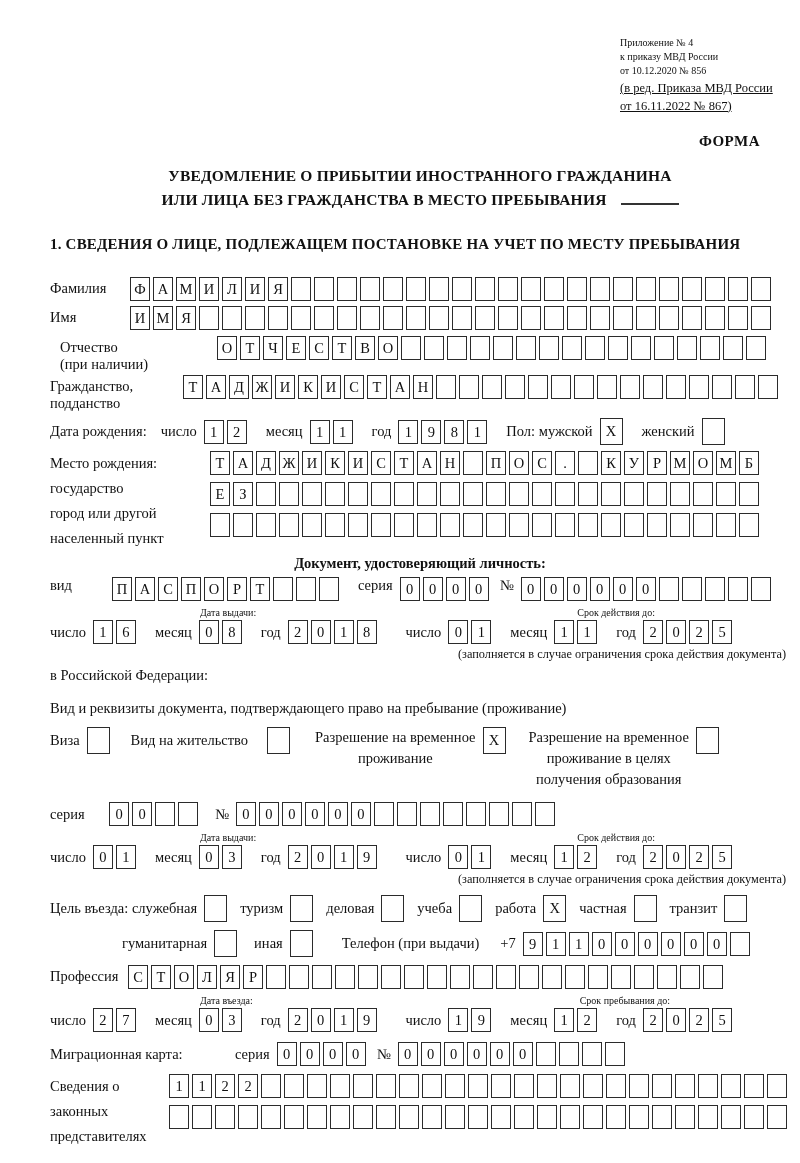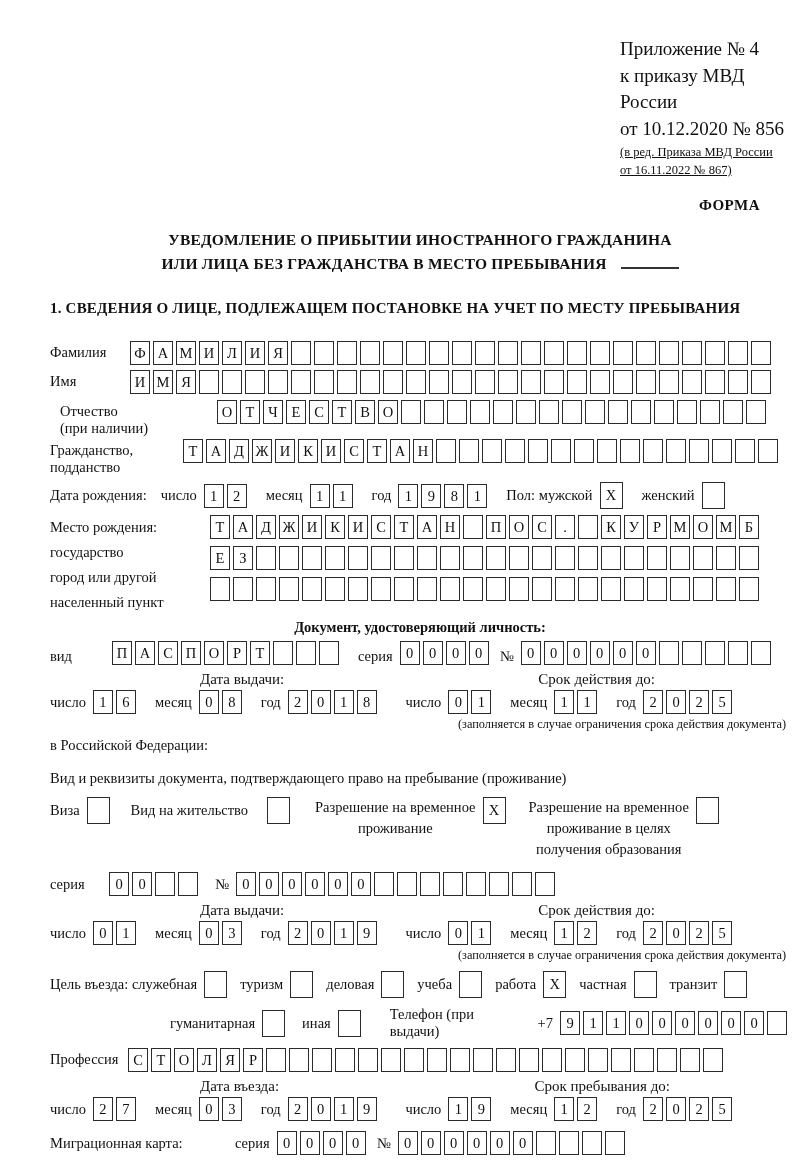--- a/index.html
+++ b/index.html
@@ -9,21 +9,21 @@
     box-sizing:border-box;
     padding:36px 10px 0 50px;
     background:#fff;
     color:#111;
     font-family:"Liberation Serif","DejaVu Serif",serif;
     font-size:14.5px;
     overflow:hidden;
   }
   
   .hdr{margin-left:570px;line-height:1.4;}
-  .hdr-main div{font-size:19px;}
+  .hdr-main div{font-size:10px;}
   .hdr-sub{margin-top:2px;text-decoration:underline;}
   .hdr-sub div{font-size:12.5px;}
   .forma{margin-top:18px;margin-right:30px;text-align:right;font-weight:bold;font-size:15px;letter-spacing:.5px;}
   
   .title{margin-top:14px;text-align:center;font-weight:bold;font-size:15.5px;line-height:1.55;letter-spacing:.2px;}
   .blank-underline{display:inline-block;width:58px;border-bottom:2.5px solid #333;height:12px;margin-left:14px;}
   .sec{margin-top:24px;font-weight:bold;font-size:15px;letter-spacing:.2px;}
   
   .frow{display:flex;align-items:flex-start;}
   .lbl{flex:0 0 auto;padding-top:3px;}
@@ -33,21 +33,21 @@
   .boxes{display:flex;flex-wrap:nowrap;}
   .cbox{
     flex:0 0 20px;width:20px;height:24px;box-sizing:border-box;
     border:1.6px solid #2b2b2b;margin-right:3px;background:#fff;
     text-align:center;font-size:14.5px;line-height:22px;
   }
   .checkbox .cbox{flex:0 0 23px;width:23px;height:27px;line-height:25px;}
   .box-col .boxes{margin-bottom:7px;}
   .lbl-col div{line-height:25px;}
   
-  .dates-hdr{display:flex;margin-top:6px;font-size:15px;}
+  .dates-hdr{display:flex;margin-top:6px;font-size:10px;}
   .dates-row{display:flex;align-items:center;margin-top:2px;}
   .dgroup{display:flex;align-items:center;}
   .dlbl{margin:0 7px 0 0;}
   .dgap{margin-left:16px;}
   .fine{font-size:12.3px;text-align:right;margin-right:4px;margin-top:3px;}
   .plain{margin-top:10px;line-height:1.55;}
   .cb-pair{display:flex;align-items:center;}
   .cb-lbl{margin-right:7px;}
   .cb-multiline{text-align:center;line-height:1.45;}
   .doc-heading{text-align:center;font-weight:bold;font-size:14.5px;margin-top:4px;}
@@ -328,21 +328,21 @@
           <span class="cbox"></span>
           <span class="cbox"></span>
           <span class="cbox"></span>
           <span class="cbox"></span>
         </div>
     </div>
   </div>
 
   <div class="doc-heading">Документ, удостоверяющий личность:</div>
 
-  <div class="frow" style="margin-top:5px;align-items:flex-end">
+  <div class="frow" style="margin-top:5px;align-items:flex-start">
     <span class="dlbl" style="width:55px">вид</span>
     <span class="boxes">
         <span class="cbox">П</span>
         <span class="cbox">А</span>
         <span class="cbox">С</span>
         <span class="cbox">П</span>
         <span class="cbox">О</span>
         <span class="cbox">Р</span>
         <span class="cbox">Т</span>
         <span class="cbox"></span>
@@ -553,21 +553,21 @@
     <span class="boxes checkbox">
         <span class="cbox"></span>
       </span>
     <span class="cb-lbl" style="margin-left:10px">транзит</span>
     <span class="boxes checkbox">
         <span class="cbox"></span>
       </span>
   </div>
 
   <div class="frow" style="margin-top:8px;align-items:center">
-    <span class="cb-lbl" style="margin-left:120px">гуманитарная</span>
+    <span class="cb-lbl" style="margin-left:72px">гуманитарная</span>
     <span class="boxes checkbox">
         <span class="cbox"></span>
       </span>
     <span class="cb-lbl" style="margin-left:14px">иная</span>
     <span class="boxes checkbox">
         <span class="cbox"></span>
       </span>
     <span class="cb-lbl" style="margin-left:26px">Телефон (при выдачи)</span>
     <span class="dlbl" style="margin-left:14px">+7</span>
     <span class="boxes">

